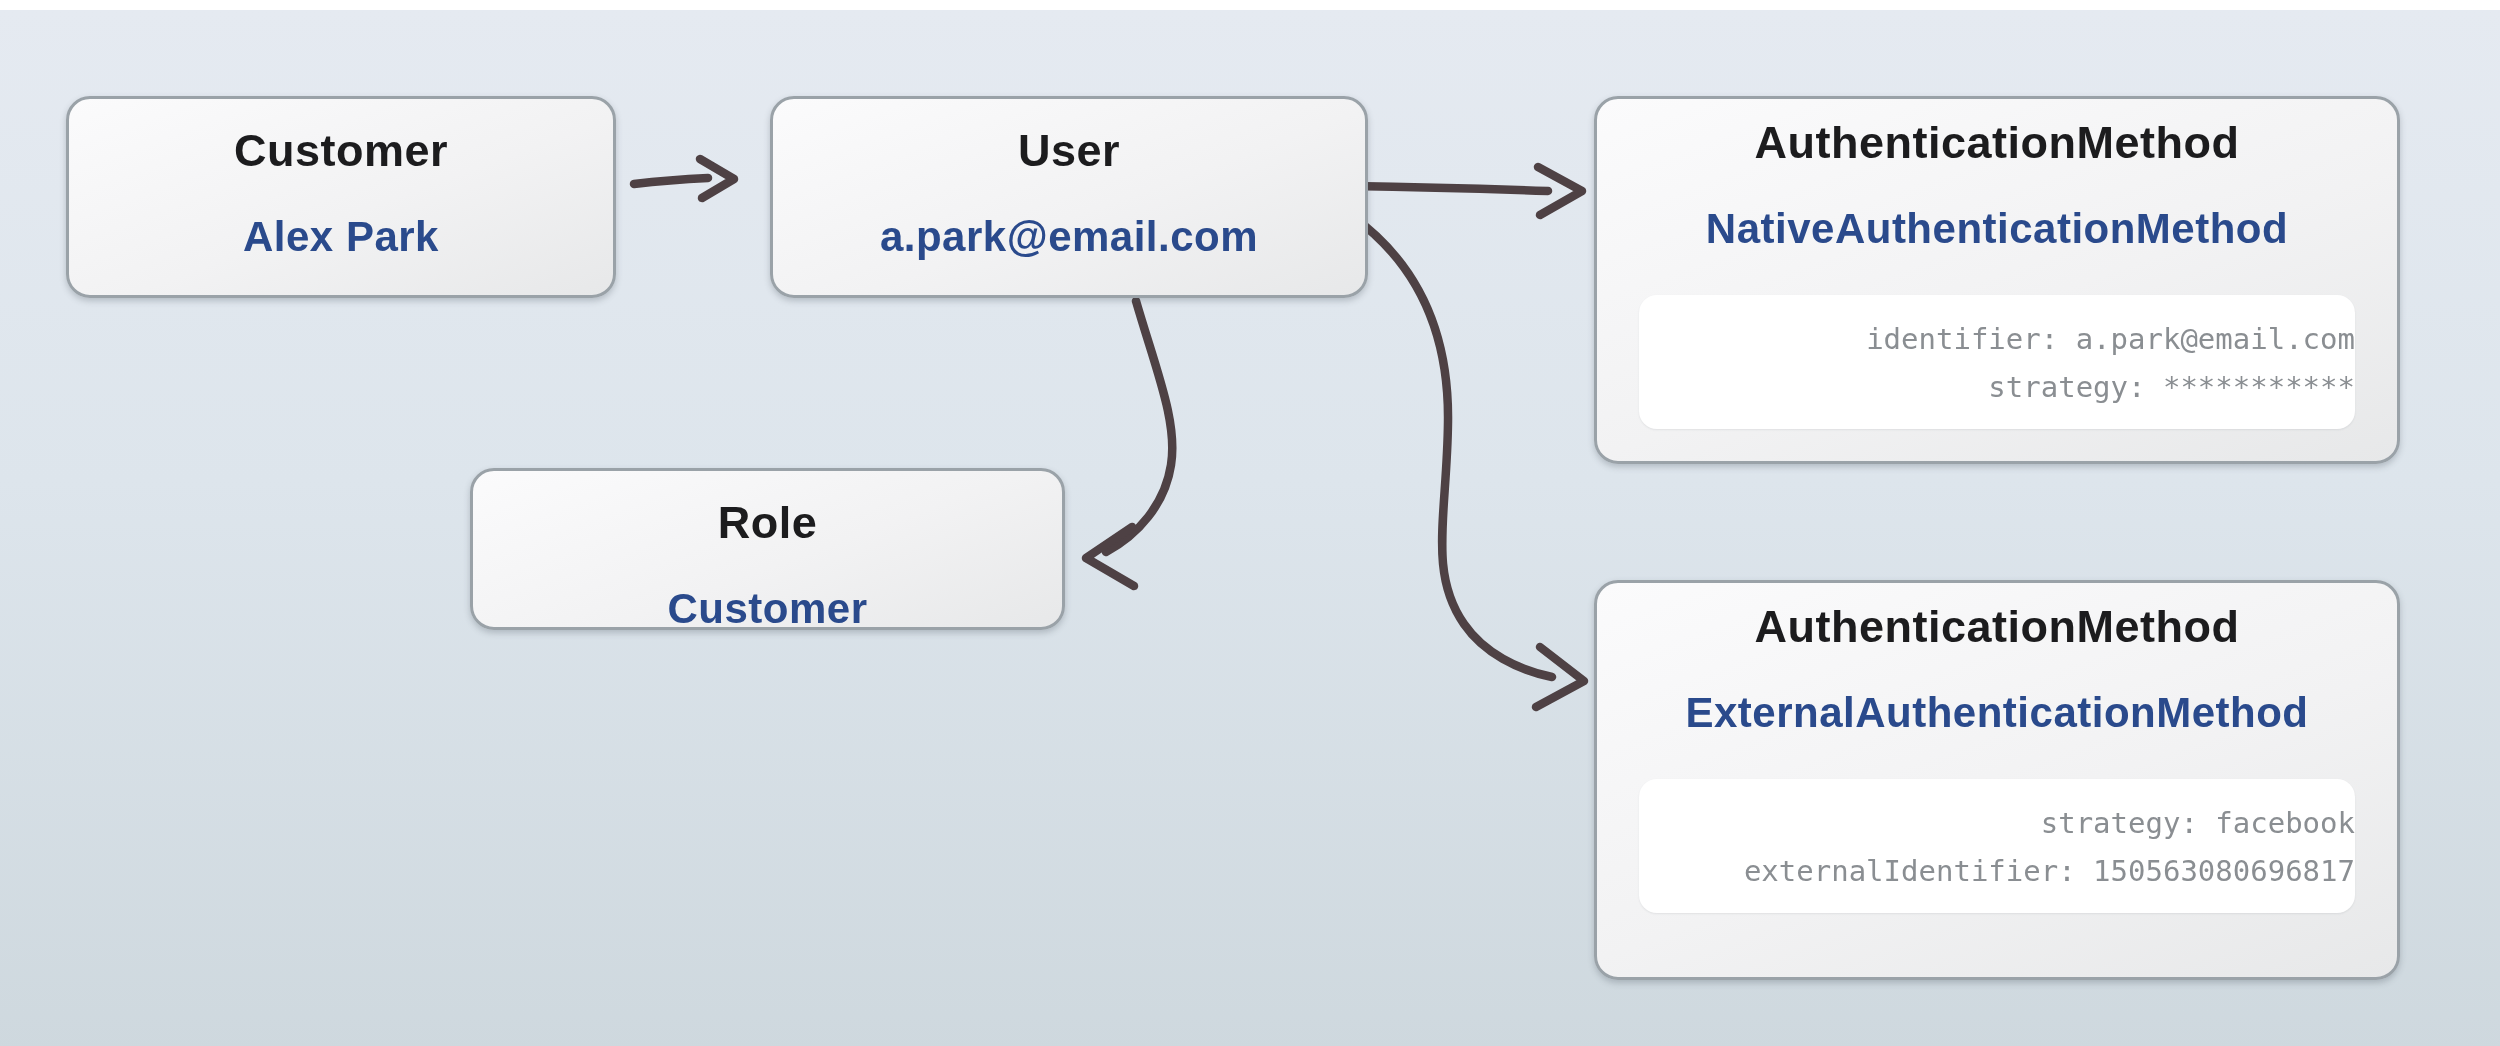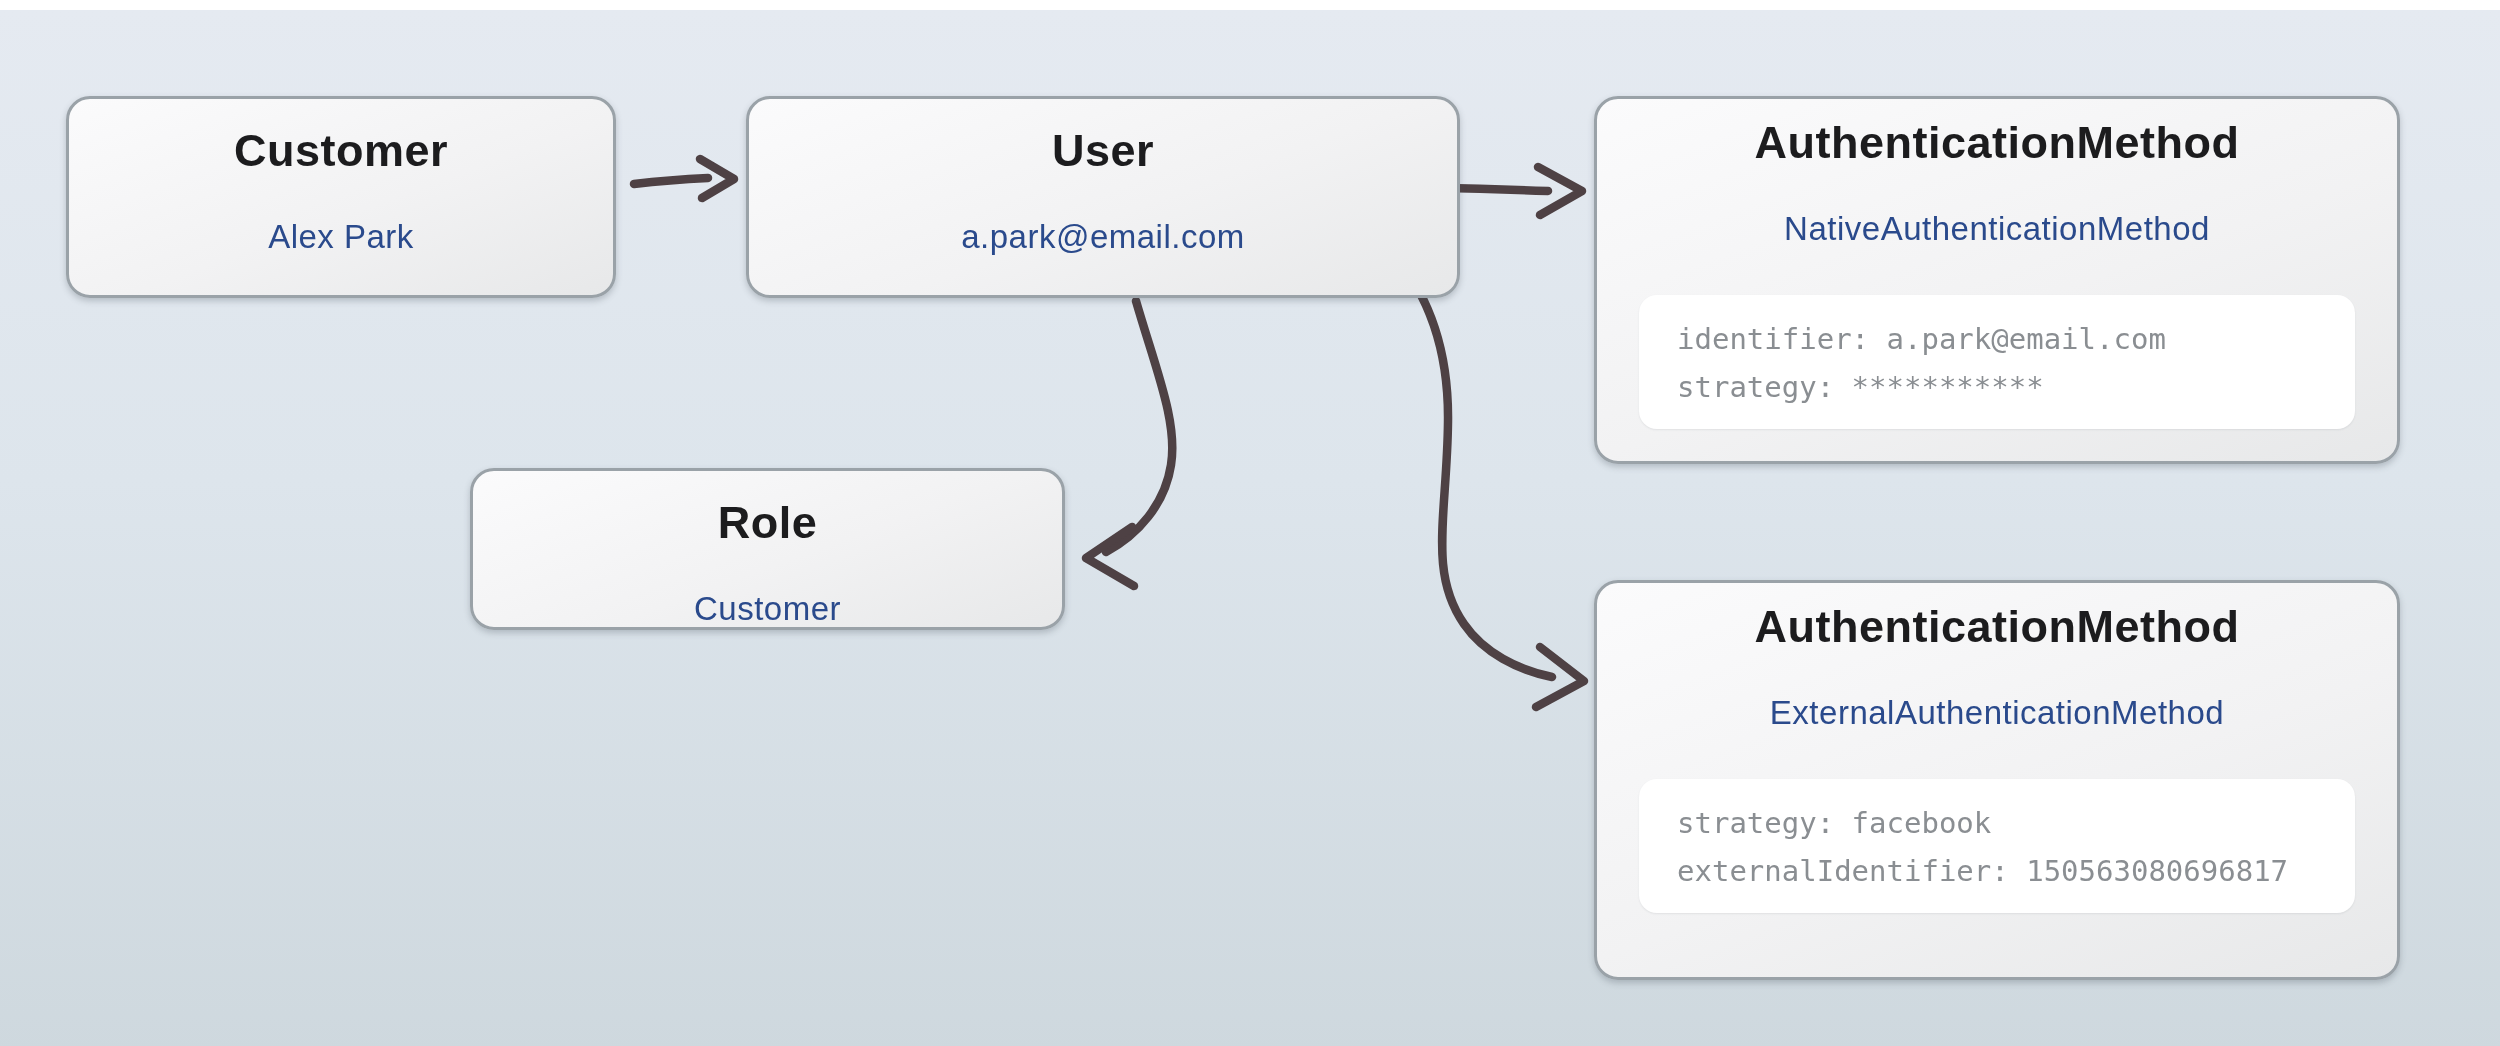--- a/index.html
+++ b/index.html
@@ -26,34 +26,34 @@
     box-shadow:0 3px 6px rgba(70,80,90,0.28);
     display:flex;flex-direction:column;align-items:center;
     padding-top:24px;
   }
   .node.tall{padding-top:16px;}
   .node-title{
     font-size:45px;font-weight:bold;color:var(--title-color);
     line-height:56px;letter-spacing:0.5px;
   }
   .node-value{
-    font-size:33px;font-weight:normal;color:var(--value-color);
+    font-size:42px;font-weight:bold;color:var(--value-color);
     line-height:56px;margin-top:30px;letter-spacing:0.5px;
   }
   .attrs{
     margin-top:38px;width:716px;height:134px;
     background:var(--attr-bg);border-radius:18px;
     padding:20px 0 0 38px;
     box-shadow:0 1px 2px rgba(70,80,90,0.10);
     align-self:center;
   }
   .attr-line{
     font-family:"DejaVu Sans Mono","Liberation Mono",monospace;
     font-size:29px;color:var(--attr-text);line-height:48px;
-    white-space:pre;text-align:left;
+    white-space:pre;text-align:right;
   }
 </style>
 </head>
 <body>
 
 <div class="canvas">
 
   <svg class="edges" viewBox="0 0 2500 1046">
     <g>
       <path d="M634,174 C660,171 688,169 708,168"></path>
@@ -71,21 +71,21 @@
       <path d="M1352,206 C1424,258 1449,332 1448,412 C1447,505 1428,562 1464,614 C1484,643 1518,660 1552,667"></path>
       <path d="M1540,637 L1584,671 L1536,697"></path>
     </g>
   </svg>
 
   <div class="node" style="left:66px;top:86px;width:550px;height:202px">
     <div class="node-title">Customer</div>
     <div class="node-value">Alex Park</div>
   </div>
 
-  <div class="node" style="left:746px;top:86px;width:714px;height:202px">
+  <div class="node" style="left:770px;top:86px;width:598px;height:202px">
     <div class="node-title">User</div>
     <div class="node-value">a.park@email.com</div>
   </div>
 
   <div class="node" style="left:470px;top:458px;width:595px;height:162px">
     <div class="node-title">Role</div>
     <div class="node-value">Customer</div>
   </div>
 
   <div class="node tall" style="left:1594px;top:86px;width:806px;height:368px">

